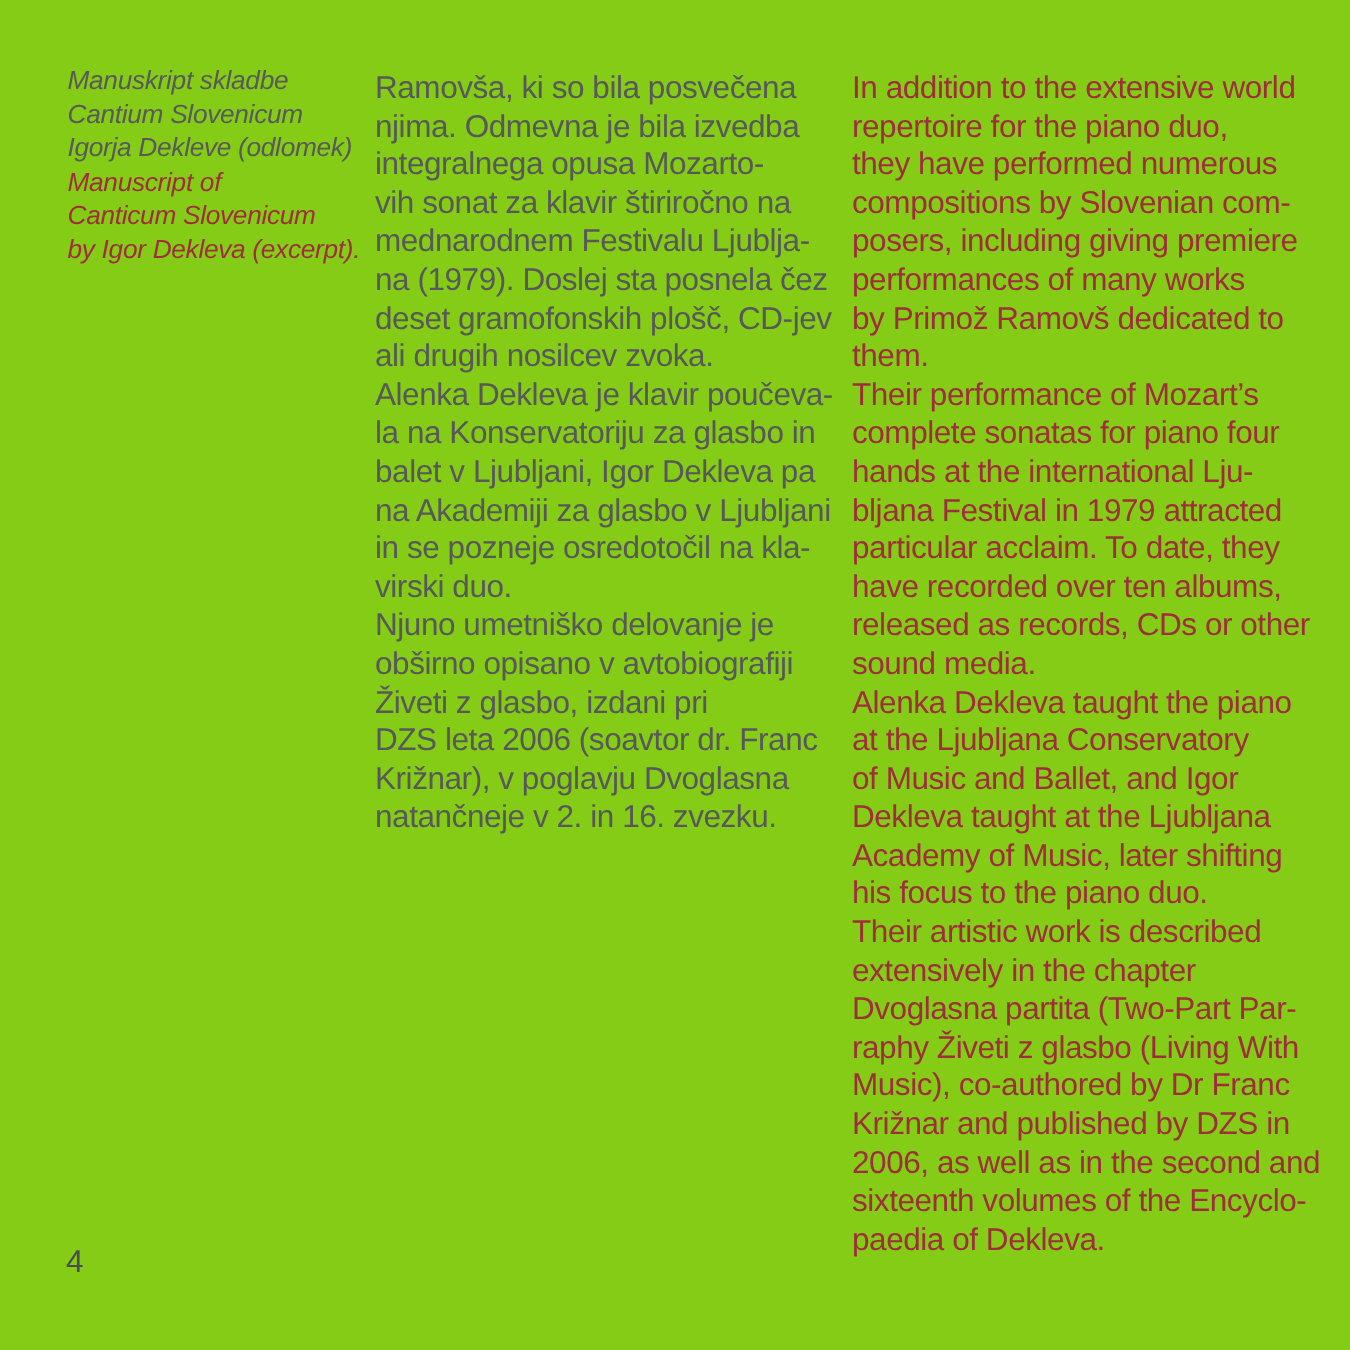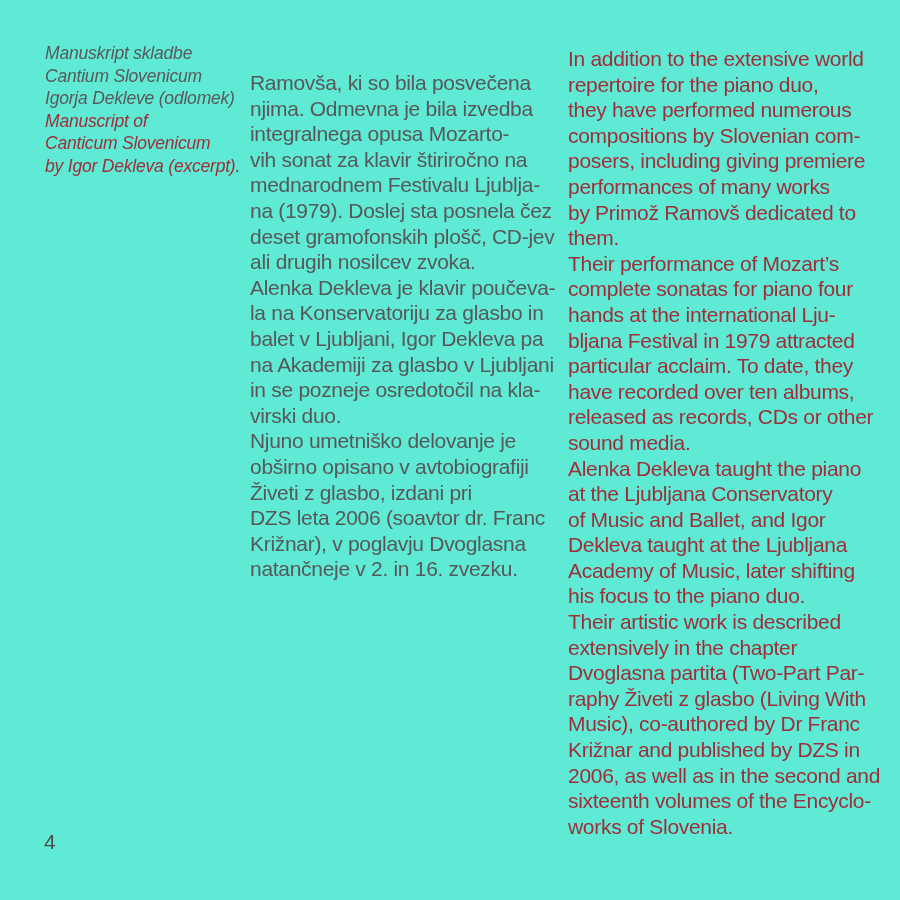--- a/index.html
+++ b/index.html
@@ -10,21 +10,21 @@
   body {
     width: 900px;
     height: 900px;
     position: relative;
     overflow: hidden;
     font-family: "Liberation Sans", sans-serif;
   }
   .page {
     position: absolute;
     inset: 0;
-    background: #5eead4;
+    background: #84cc16;
   }
   .caption {
     position: absolute;
     left: 45px;
     top: 42px;
     width: 200px;
     font-style: italic;
     font-size: 17.5px;
     line-height: 22.6px;
     letter-spacing: -0.2px;
@@ -35,21 +35,20 @@
     position: absolute;
     top: 46px;
     width: 312px;
     font-size: 21px;
     line-height: 25.6px;
     letter-spacing: -0.3px;
   }
   .col-sl {
     left: 250px;
     color: #58585a;
-    margin-top: 24px;
   }
   .col-en {
     left: 568px;
     color: #9e2f3a;
   }
   .line { white-space: nowrap; }
   .page-number {
     position: absolute;
     left: 44px;
     top: 830px;
@@ -122,18 +121,18 @@
       <div class="line">Academy of Music, later shifting</div>
       <div class="line">his focus to the piano duo.</div>
       <div class="line">Their artistic work is described</div>
       <div class="line">extensively in the chapter</div>
       <div class="line">Dvoglasna partita (Two-Part Par-</div>
       <div class="line">raphy Živeti z glasbo (Living With</div>
       <div class="line">Music), co-authored by Dr Franc</div>
       <div class="line">Križnar and published by DZS in</div>
       <div class="line">2006, as well as in the second and</div>
       <div class="line">sixteenth volumes of the Encyclo-</div>
-      <div class="line">works of Slovenia.</div>
+      <div class="line">paedia of Dekleva.</div>
     </div>
 
   <div class="page-number">4</div>
 
 </div>
 
 </body></html>

